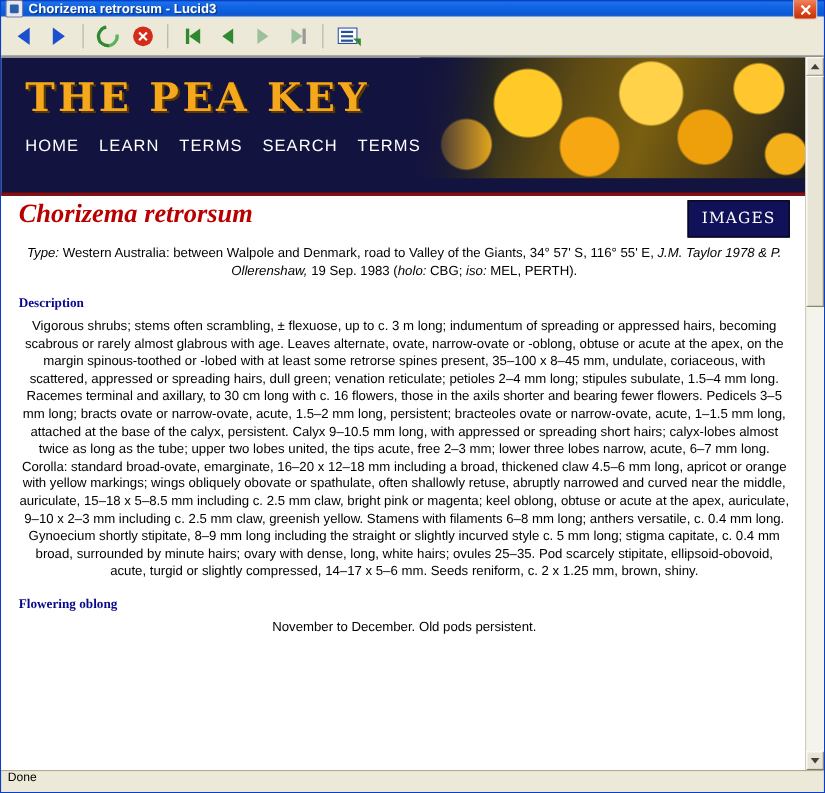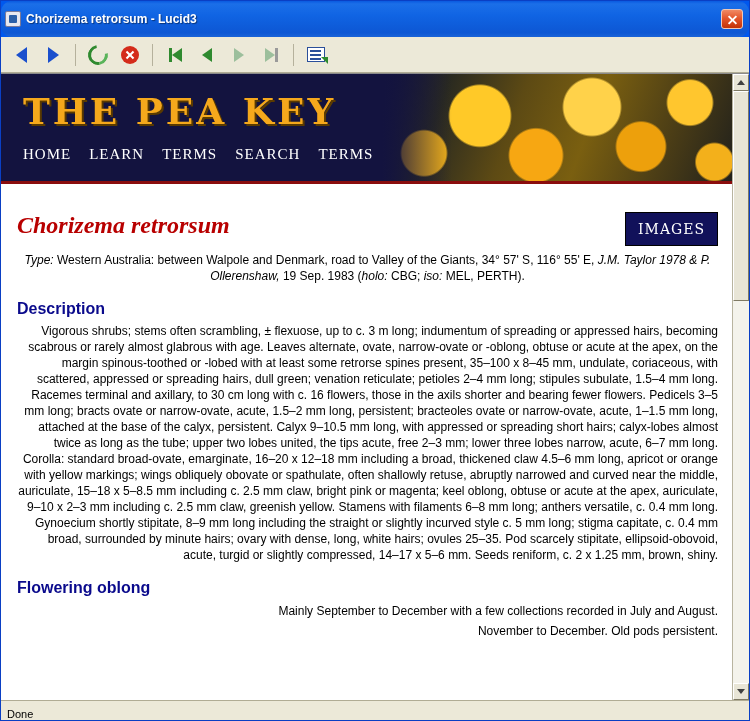--- a/index.html
+++ b/index.html
@@ -19,27 +19,26 @@
     left: 0; top: 0;
     width: 750px; height: 721px;
     background: #0058ee;
     border: 1px solid #0a3fc4;
     display: flex;
     flex-direction: column;
   }
 
   
   .titlebar {
-    height: 36px;
+    height: 14px;
     background: linear-gradient(to bottom, #0a5ae0 0%, #1b6fe8 8%, #1064e3 40%, #0d57d4 88%, #1a63d8 100%);
     display: flex;
     align-items: center;
     padding: 0 6px 0 4px;
     flex: 0 0 auto;
-    border-radius: 11px;
   }
   .title-icon {
     width: 16px; height: 16px;
     background: #e8e8f0;
     border: 1px solid #7a7a9a;
     border-radius: 2px;
     margin-right: 5px;
     position: relative;
     flex: 0 0 auto;
   }
@@ -169,21 +168,21 @@
   }
   .page {
     flex: 1 1 auto;
     overflow: hidden;
     background: #fff;
     position: relative;
   }
 
   
   .banner {
-    height: 110px;
+    height: 126px;
     background: #13133f;
     position: relative;
     overflow: hidden;
     border-bottom: 3px solid #8a0d0d;
   }
   .banner-photo {
     position: absolute;
     right: 0; top: 0;
     width: 350px; height: 110px;
     background:
@@ -213,29 +212,29 @@
     text-shadow: 2px 2px 0 #5a3a00;
   }
   .banner-nav {
     position: absolute;
     left: 22px; top: 72px;
     display: flex;
     gap: 18px;
   }
   .banner-nav span {
     color: #ffffff;
-    font-family: Liberation Serif, serif;
+    font-family: Liberation Sans, sans-serif;
     font-size: 15px;
     letter-spacing: 1px;
     cursor: pointer;
   }
 
   
   .article {
-    padding: 24px 14px 10px 16px;
+    padding: 0 14px 10px 16px;
     color: #000;
     font-size: 12px;
     line-height: 1.32;
   }
   .sp-head-row {
     display: flex;
     align-items: flex-start;
     justify-content: space-between;
   }
   .sp-name {
@@ -265,28 +264,28 @@
   .typeline {
     font-style: italic;
     margin: 0 0 14px 0;
     font-size: 12px;
     line-height: 1.35;
     text-align: center;
   }
   .typeline .up { font-style: normal; }
   h2.sec {
     color: #0a0a8c;
-    font-size: 16px;
+    font-size: 12px;
     margin: 14px 0 5px 0;
-    font-family: Liberation Sans, sans-serif;
+    font-family: Liberation Serif, serif;
     font-weight: bold;
   }
   p.body {
     margin: 0 0 4px 0;
-    text-align: right;
+    text-align: center;
     font-size: 12px;
     line-height: 1.33;
   }
 
   
   .vscroll {
     width: 17px;
     background: #f0efe8;
     border-left: 1px solid #b8b4a0;
     display: flex;
@@ -314,21 +313,21 @@
     border-bottom-color: #7f7a64;
     cursor: pointer;
   }
 
   
   .statusbar {
     height: 20px;
     background: #ece9d8;
     border-top: 1px solid #b0ac94;
     display: flex;
-    align-items: flex-end;
+    align-items: flex-start;
     padding-left: 6px;
     font-size: 11px;
     color: #000;
     flex: 0 0 auto;
   }
 </style>
 </head>
 <body>
 
 <div class="window">
@@ -404,21 +403,20 @@
 
 
         <div class="typeline">
           <span>Type:</span><span class="up"> Western Australia: between Walpole and Denmark, road to Valley of the Giants, 34° 57' S, 116° 55' E, </span><span>J.M. Taylor 1978 &amp; P. Ollerenshaw,</span><span class="up"> 19 Sep. 1983 (</span><span>holo:</span><span class="up"> CBG; </span><span>iso:</span><span class="up"> MEL, PERTH).</span>
         </div>
 
         <h2 class="sec">Description</h2>
         <p class="body">Vigorous shrubs; stems often scrambling, ± flexuose, up to c. 3 m long; indumentum of spreading or appressed hairs, becoming scabrous or rarely almost glabrous with age. Leaves alternate, ovate, narrow-ovate or -oblong, obtuse or acute at the apex, on the margin spinous-toothed or -lobed with at least some retrorse spines present, 35–100 x 8–45 mm, undulate, coriaceous, with scattered, appressed or spreading hairs, dull green; venation reticulate; petioles 2–4 mm long; stipules subulate, 1.5–4 mm long. Racemes terminal and axillary, to 30 cm long with c. 16 flowers, those in the axils shorter and bearing fewer flowers. Pedicels 3–5 mm long; bracts ovate or narrow-ovate, acute, 1.5–2 mm long, persistent; bracteoles ovate or narrow-ovate, acute, 1–1.5 mm long, attached at the base of the calyx, persistent. Calyx 9–10.5 mm long, with appressed or spreading short hairs; calyx-lobes almost twice as long as the tube; upper two lobes united, the tips acute, free 2–3 mm; lower three lobes narrow, acute, 6–7 mm long. Corolla: standard broad-ovate, emarginate, 16–20 x 12–18 mm including a broad, thickened claw 4.5–6 mm long, apricot or orange with yellow markings; wings obliquely obovate or spathulate, often shallowly retuse, abruptly narrowed and curved near the middle, auriculate, 15–18 x 5–8.5 mm including c. 2.5 mm claw, bright pink or magenta; keel oblong, obtuse or acute at the apex, auriculate, 9–10 x 2–3 mm including c. 2.5 mm claw, greenish yellow. Stamens with filaments 6–8 mm long; anthers versatile, c. 0.4 mm long. Gynoecium shortly stipitate, 8–9 mm long including the straight or slightly incurved style c. 5 mm long; stigma capitate, c. 0.4 mm broad, surrounded by minute hairs; ovary with dense, long, white hairs; ovules 25–35. Pod scarcely stipitate, ellipsoid-obovoid, acute, turgid or slightly compressed, 14–17 x 5–6 mm. Seeds reniform, c. 2 x 1.25 mm, brown, shiny.</p>
 
         <h2 class="sec">Flowering oblong</h2>
-        <p class="body">Mainly September to December with a few collections recorded in July and August.</p>
 
         <p class="body">November to December. Old pods persistent.</p>
 
       </div>
     </div>
 
     <div class="vscroll">
       <div class="sb-btn">
         <span class="sb-up"></span>
       </div>

